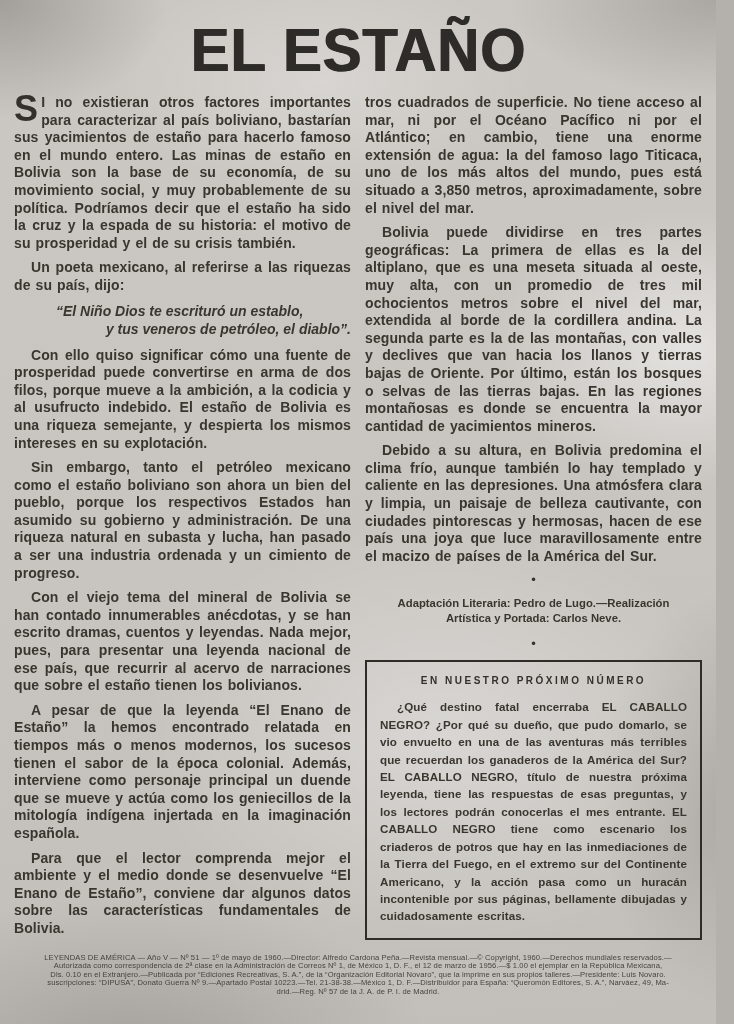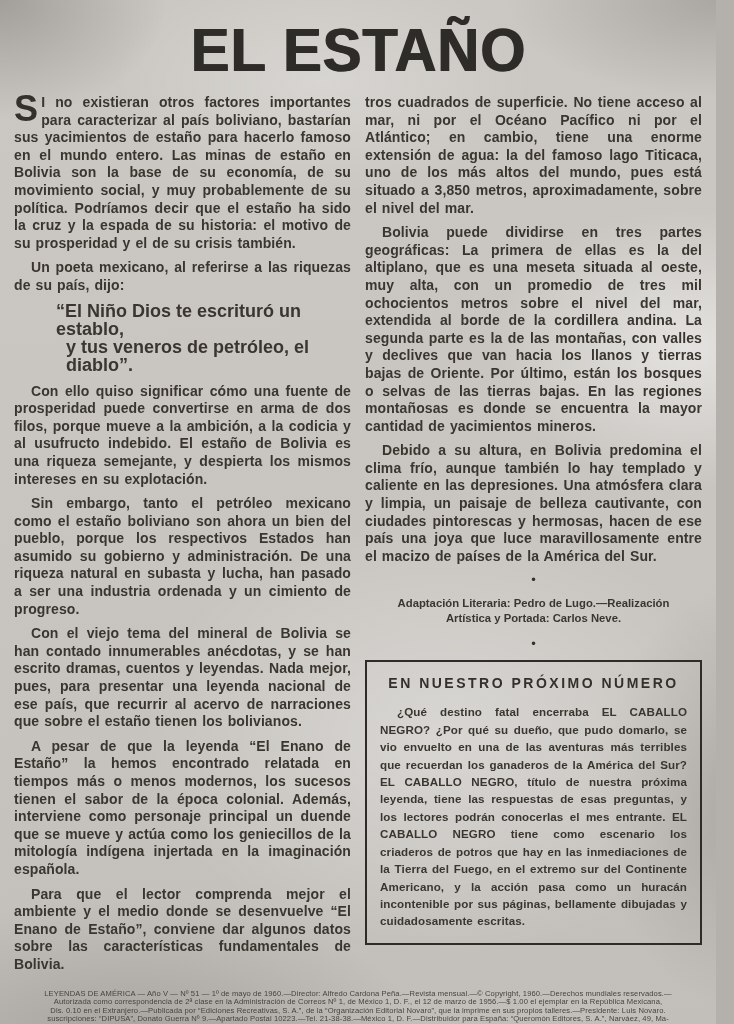--- a/index.html
+++ b/index.html
@@ -36,38 +36,38 @@
     font-size:14px;line-height:17.6px;font-weight:bold;
     text-align:justify;letter-spacing:.1px;word-spacing:1px;
   }
   .col p.indent{text-indent:17px;}
   .dropcap{
     float:left;font-size:36px;line-height:28px;font-weight:bold;
     padding:1px 3px 0 0;color:#34312d;
   }
   .quote{
     margin:4px 0 9px 42px;
-    font-size:18px;line-height:18px;font-weight:bold;
+    font-size:14px;line-height:18px;font-weight:bold;font-style:italic;
   }
-  .quote .q2{margin-left:10px;}
+  .quote .q2{margin-left:10px;text-align:right;}
   .bullet{
     text-align:center;font-size:13px;line-height:12px;margin:9px 0 10px 0;color:#34312d;
   }
   .credits{
     text-align:center;font-size:11.3px;line-height:15px;font-weight:bold;
     margin:2px 0 12px 0;color:#3a362f;
   }
   .next-box{
     border:2px solid #2f2c28;
     margin-top:6px;
     padding:11px 13px 13px 13px;
     box-sizing:border-box;
   }
   .box-title{
-    text-align:center;font-weight:bold;font-size:14px;letter-spacing:2.5px;
+    text-align:center;font-weight:bold;font-size:10px;letter-spacing:2.5px;
     margin:2px 0 12px 0;color:#34302b;
   }
   .box-body{
     font-size:11.6px !important;line-height:17.4px !important;
     text-indent:17px;margin:0 !important;
   }
   .footer{
     margin-top:9px;padding:0 6px;text-align:center;
     font-size:7.6px;line-height:8.6px;letter-spacing:.1px;
     color:#46423c;font-weight:normal;

